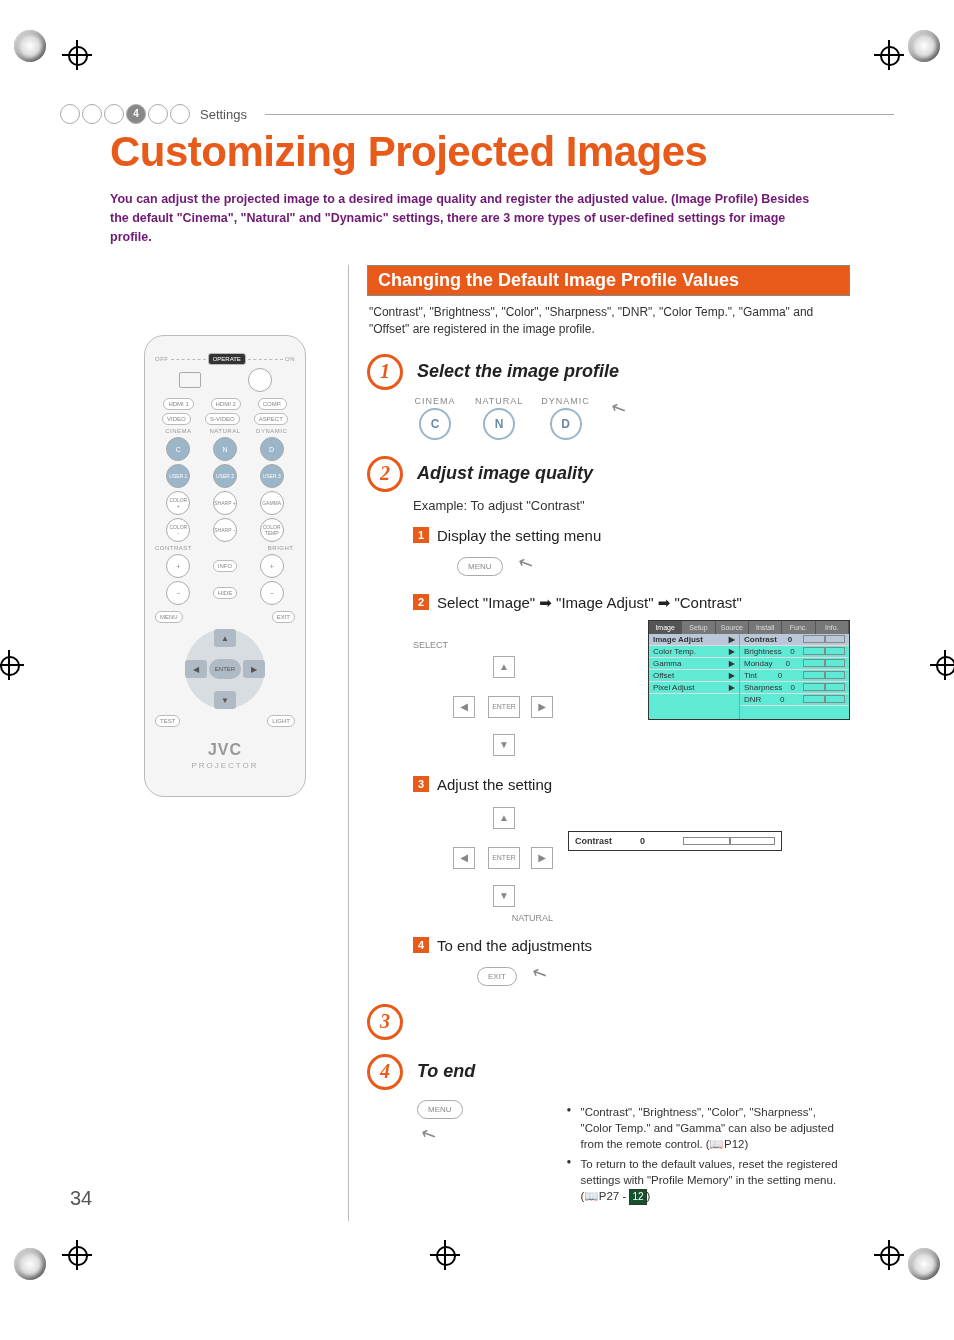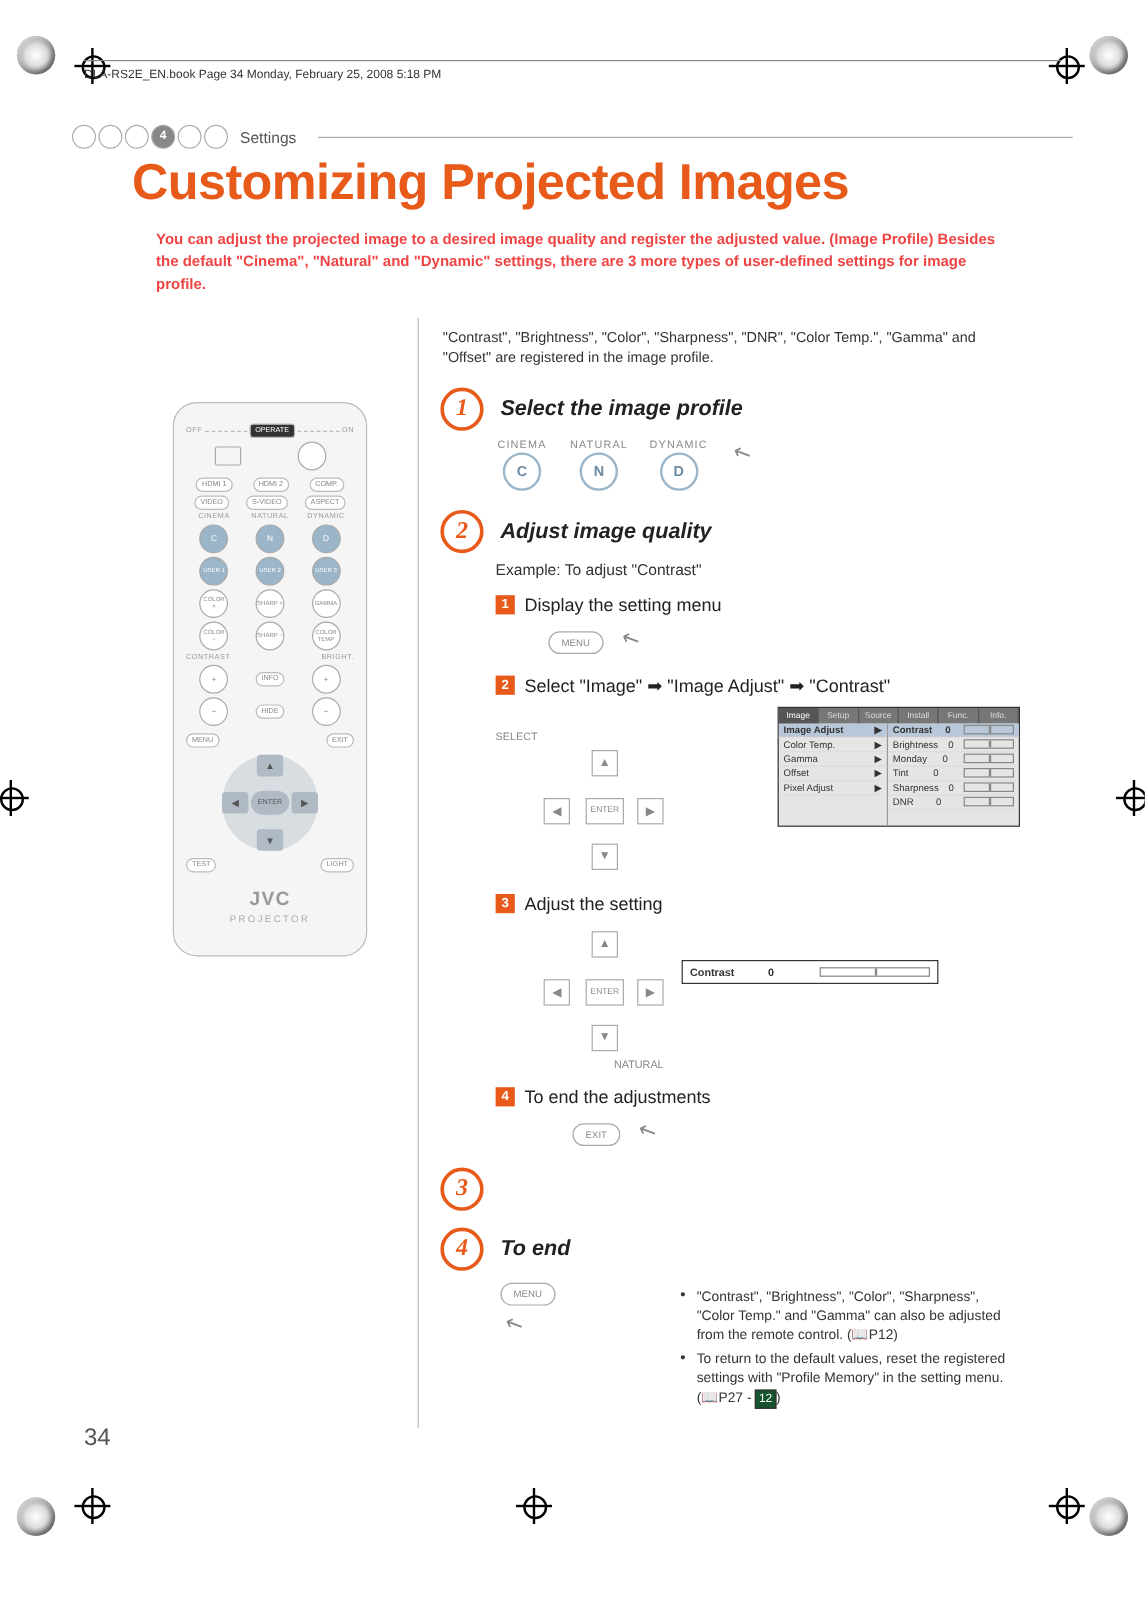--- a/index.html
+++ b/index.html
@@ -64,23 +64,22 @@
     font-family: "Arial Black", Arial, sans-serif;
     letter-spacing: -0.5px;
   }
   .intro {
     position: absolute;
     top: 190px;
     left: 110px;
     width: 720px;
     font-size: 12.5px;
     font-weight: bold;
-    color: #ef4444;
+    color: #701a75;
     line-height: 1.5;
-    margin-left: 20px;
   }
   .content {
     position: absolute;
     top: 265px;
     left: 110px;
     width: 740px;
     display: flex;
   }
   .remote-col { width: 230px; }
   .divider { width: 1px; background: #bbb; margin: 0 8px; }
@@ -121,21 +120,21 @@
   .dpad {
     width: 100px; height:100px; position:relative; margin: 6px 0 6px 40px;
   }
   .dpad .arr { position:absolute; width:20px; height:20px; border:1px solid #aaa; background:#fff; display:flex; align-items:center; justify-content:center; font-size:10px; color:#888;}
   .dpad .up { top:0; left:40px; }
   .dpad .down { bottom:0; left:40px; }
   .dpad .left { left:0; top:40px; }
   .dpad .right { right:0; top:40px; }
   .dpad .center { width:30px; height:20px; border:1px solid #aaa; position:absolute; top:40px; left:35px; font-size:7px; color:#888; display:flex; align-items:center; justify-content:center;}
   .menu-screenshot {
-    width: 200px; border:1px solid #333; font-size:8px; background:#e5e5e5;
+    width: 200px; border:1px solid #333; font-size:8px; background:#5eead4;
     margin-left:auto;
   }
   .menu-tabs { display:flex; background:#777; }
   .menu-tabs div { flex:1; text-align:center; color:#ddd; font-size:7px; padding:3px 0; border-right:1px solid #555;}
   .menu-tabs div.active { background:#555; color:#fff; }
   .menu-body { display:flex; min-height:85px; }
   .menu-left { width:45%; border-right:1px solid #999; }
   .menu-right { flex:1; }
   .menu-row { display:flex; justify-content:space-between; padding:1px 4px; border-bottom:1px solid #ddd; align-items:center;}
   .menu-row.hl { background:#b8c8d8; font-weight:bold; }
@@ -204,23 +203,20 @@
   <div class="regmark" style="top:650px; left:-6px;">
       <div class="circ"></div>
     </div>
   <div class="regmark" style="top:650px; right:-6px;">
       <div class="circ"></div>
     </div>
   <div class="regmark" style="bottom:70px; left:430px;">
       <div class="circ"></div>
     </div>
 
-  <div class="header-line">
-    <span>DLA-RS2E_EN.book  Page 34  Monday, February 25, 2008  5:18 PM</span>
-  </div>
 
   <div class="section-bar">
     <div class="dots-row">
       <div class="dot"></div>
       <div class="dot"></div>
       <div class="dot"></div>
       <div class="dot filled">4</div>
       <div class="dot"></div>
       <div class="dot"></div>
     </div>
@@ -316,20 +312,21 @@
           </div>
           <div class="brand">JVC</div>
           <div class="brand-sub">PROJECTOR</div>
         </div>
       </div>
     </div>
 
     <div class="divider"></div>
 
     <div class="main-col">
+      <div class="section-head">Changing the Default Image Profile Values</div>
       <div class="sec-desc">"Contrast", "Brightness", "Color", "Sharpness", "DNR", "Color Temp.", "Gamma" and "Offset" are registered in the image profile.</div>
 
       <div class="step-row">
         <div class="step-num">1</div>
         <div class="step-title">Select the image profile</div>
       </div>
       <div class="step-body">
         <div style="display:flex; gap:18px;">
           <div style="text-align:center;">
             <div class="label-small">CINEMA</div>

